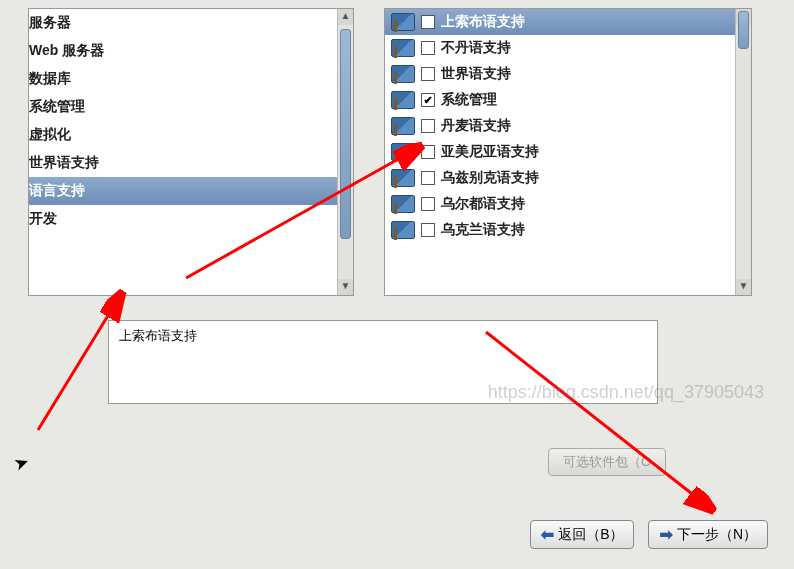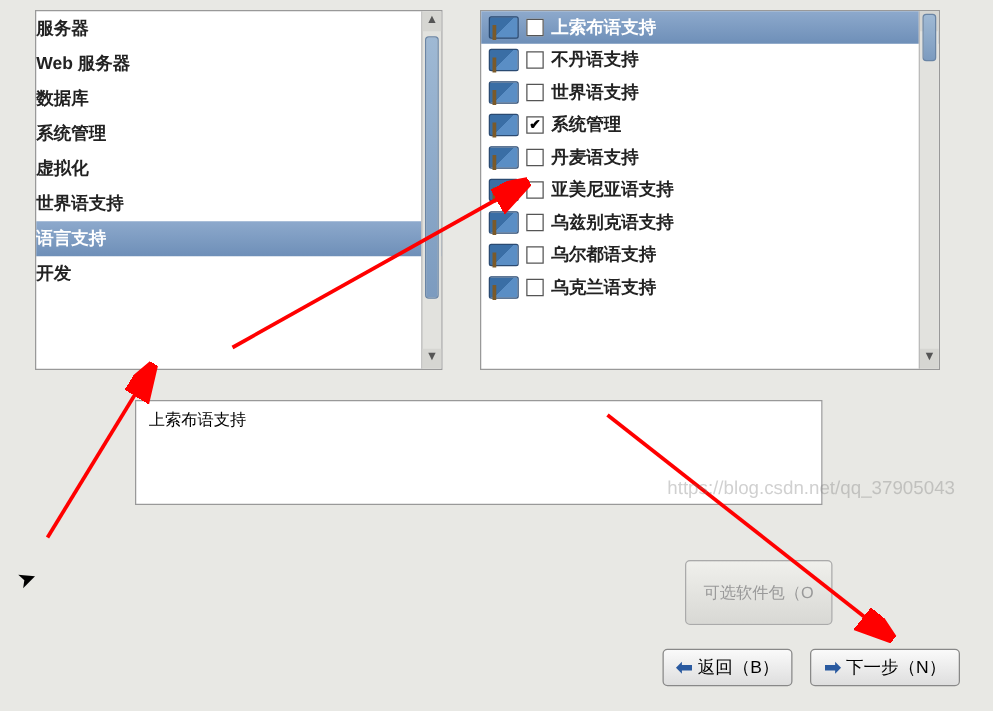--- a/index.html
+++ b/index.html
@@ -94,21 +94,21 @@
   left: 108px; top: 320px;
   width: 550px; height: 84px;
   background: #fff;
   border: 1px solid #999;
   padding: 6px 10px;
   font-size: 13px;
 }
 .optional-btn {
   position: absolute;
   right: 128px; top: 448px;
-  padding: 16px 14px;
+  padding: 4px 14px;
   background: linear-gradient(#f0f0ec,#d8d8d4);
   border: 1px solid #aaa;
   border-radius: 4px;
   color: #999;
   font-size: 13px;
   margin-left: 47px;
 }
 .nav-buttons {
   position: absolute;
   right: 26px; bottom: 20px;
@@ -138,21 +138,21 @@
   position: absolute;
   stroke: #ff0000;
   fill: #ff0000;
   stroke-width: 3;
   pointer-events: none;
 }
 .watermark {
   position: absolute;
   right: 30px; top: 382px;
   color: rgba(120,120,120,0.35);
-  font-size: 15px;
+  font-size: 18px;
 }
 </style>
 </head>
 <body>
 
 <div class="columns">
   <div class="listbox left-box">
     <div id="cat-container">
         <div class="cat-item">服务器</div>
         <div class="cat-item">Web 服务器</div>

